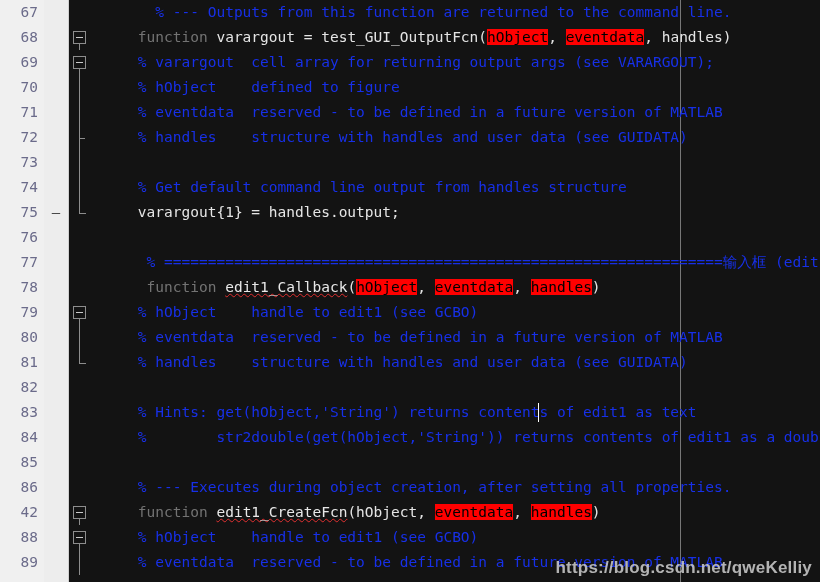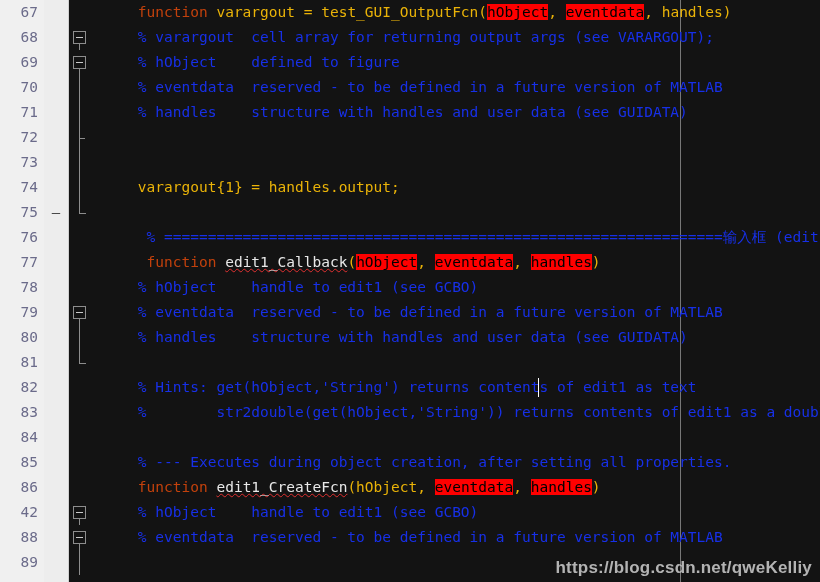--- a/index.html
+++ b/index.html
@@ -83,22 +83,22 @@
     padding-left:0px;
   }
   .cl{
     height:25px;line-height:25px;
     white-space:pre;
     font-size:14.5px;
     color:#e8e8e8;
     position:relative;
   }
   .cm{color:#1730e8;}           
-  .kw{color:#c2410c;}           
-  .id{color:#eab308;}           
+  .kw{color:#737373;}           
+  .id{color:#e5e5e5;}           
   .hl{background:#ff0000;color:#000000;margin-top:20px;}  
   .sq{
     text-decoration:underline;
     text-decoration-style:wavy;
     text-decoration-color:#e03030;
     text-decoration-thickness:1px;
   }
   .caret{
     position:absolute;width:1px;height:19px;top:3px;
     background:#ffffff;z-index:5;
@@ -236,27 +236,28 @@
         <div class="foldline" style="left: 11px; top: 325px; height: 25px;"></div>
         <div class="foldline" style="left: 11px; top: 350px; height: 13px;"></div>
         <div class="foldtick" style="left: 11px; top: 363px; width: 7px;"></div>
         <div class="foldbox" style="left: 5px; top: 506px;"></div>
         <div class="foldline" style="left: 11px; top: 519px; height: 6px;"></div>
         <div class="foldbox" style="left: 5px; top: 531px;"></div>
         <div class="foldline" style="left: 11px; top: 544px; height: 6px;"></div>
         <div class="foldline" style="left: 11px; top: 550px; height: 25px;"></div>
       </div>
     <div class="codelines" id="codelines">
+        <div class="cl"><span>      </span><span>    </span><span class="cm">% --- Outputs from this function are returned to the command line.</span></div>
         <div class="cl"><span>      </span><span>  </span><span class="kw">function</span><span class="id"> varargout = test_GUI_OutputFcn(</span><span class="hl">hObject</span><span class="id">, </span><span class="hl">eventdata</span><span class="id">, handles)</span></div>
         <div class="cl"><span>      </span><span>  </span><span class="cm">% varargout  cell array for returning output args (see VARARGOUT);</span></div>
         <div class="cl"><span>      </span><span>  </span><span class="cm">% hObject    defined to figure</span></div>
         <div class="cl"><span>      </span><span>  </span><span class="cm">% eventdata  reserved - to be defined in a future version of MATLAB</span></div>
         <div class="cl"><span>      </span><span>  </span><span class="cm">% handles    structure with handles and user data (see GUIDATA)</span></div>
         <div class="cl"><span>      </span></div>
-        <div class="cl"><span>      </span><span>  </span></div>
+        <div class="cl"><span>      </span><span>  </span><span class="cm">% Get default command line output from handles structure</span></div>
         <div class="cl"><span>      </span><span>  </span><span class="id">varargout{1} = handles.output;</span></div>
         <div class="cl"><span>      </span></div>
         <div class="cl"><span>      </span><span>   </span><span class="cm">% ================================================================输入框 (edit1)</span></div>
         <div class="cl"><span>      </span><span>   </span><span class="kw">function</span><span class="id"> </span><span class="sq">edit1_Callback</span><span class="id">(</span><span class="hl">hObject</span><span class="id">, </span><span class="hl">eventdata</span><span class="id">, </span><span class="hl">handles</span><span class="id">)</span></div>
         <div class="cl"><span>      </span><span>  </span><span class="cm">% hObject    handle to edit1 (see GCBO)</span></div>
         <div class="cl"><span>      </span><span>  </span><span class="cm">% eventdata  reserved - to be defined in a future version of MATLAB</span></div>
         <div class="cl"><span>      </span><span>  </span><span class="cm">% handles    structure with handles and user data (see GUIDATA)</span></div>
         <div class="cl"><span>      </span></div>
         <div class="cl"><span>      </span><span>  </span><span class="cm">% Hints: get(hObject,'String') returns contents of edit1 as text</span><span class="caret" style="left: 469.8px;"></span></div>
         <div class="cl"><span>      </span><span>  </span><span class="cm">%        str2double(get(hObject,'String')) returns contents of edit1 as a double</span></div>

